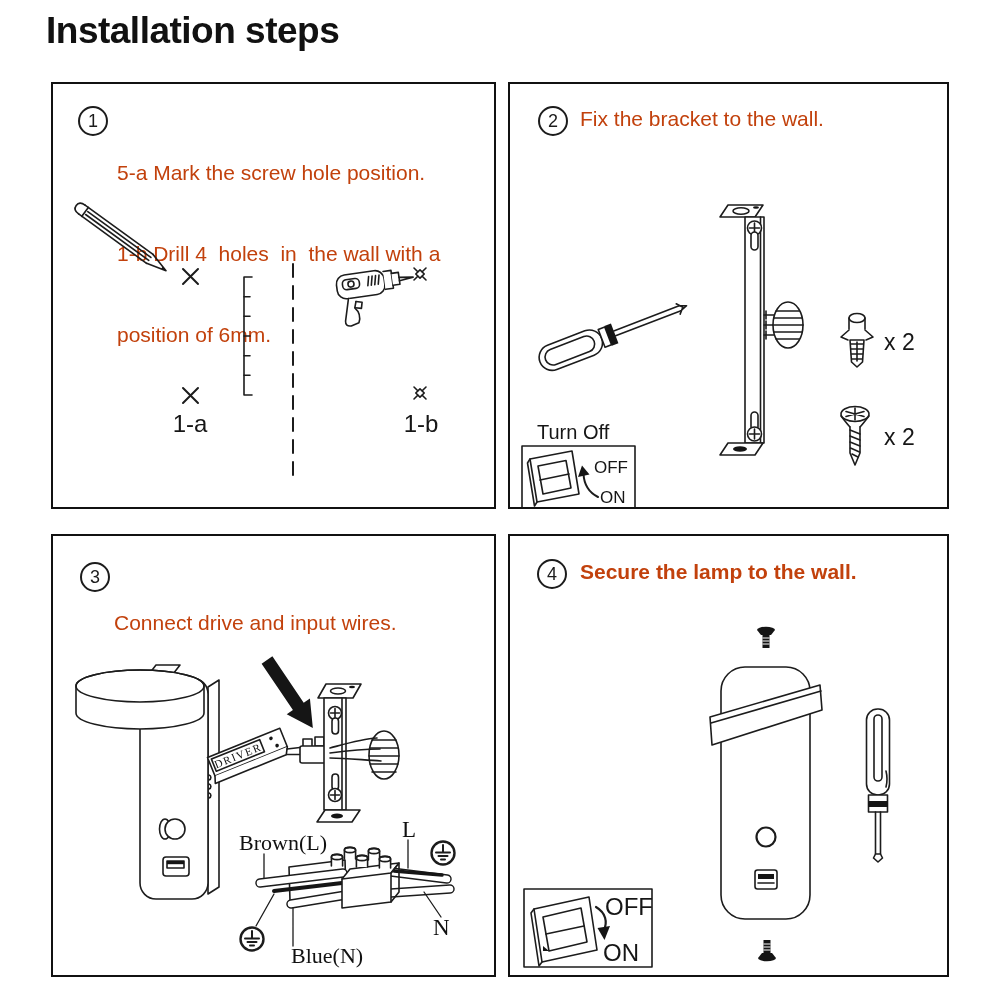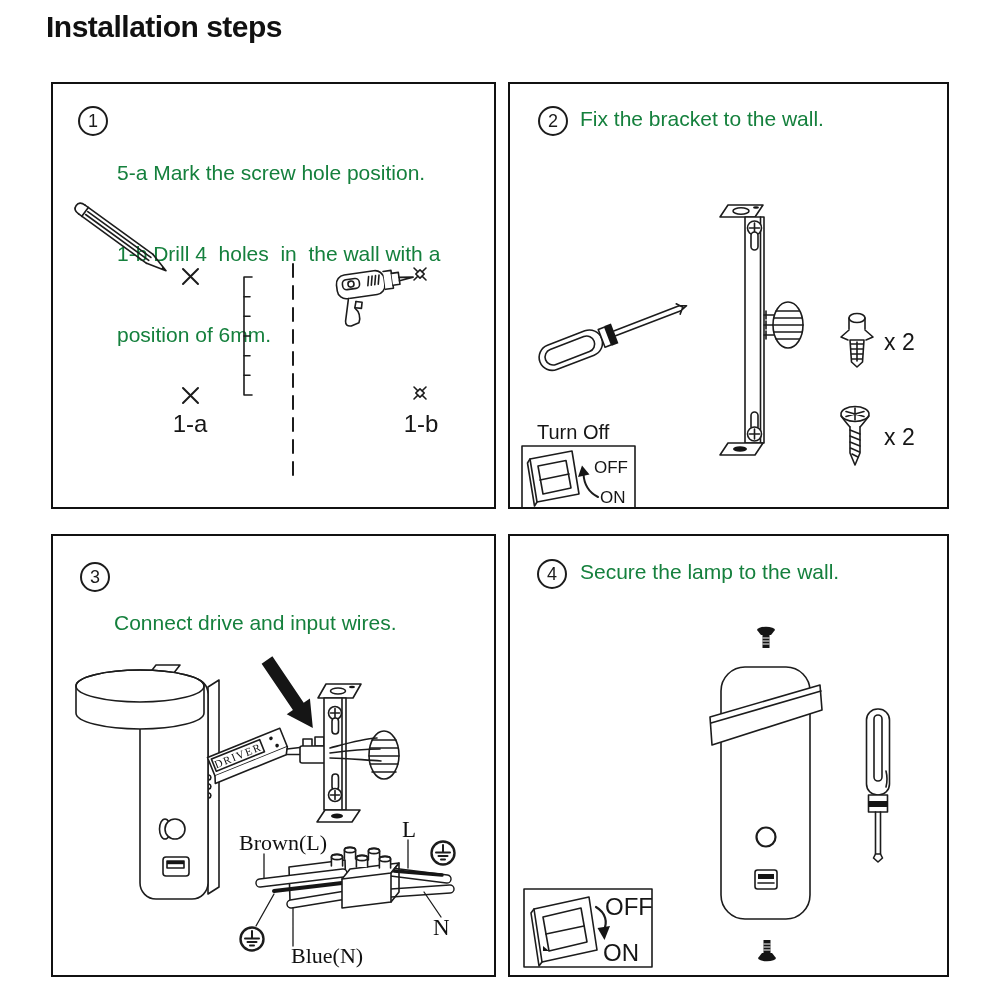--- a/index.html
+++ b/index.html
@@ -1,25 +1,25 @@
 <!DOCTYPE html>
 <html><head>
 <meta charset="utf-8">
 <style>
   html,body{margin:0;padding:0;background:#fff;}
   body{width:1002px;height:1002px;position:relative;font-family:"Liberation Sans",sans-serif;color:#1c1c1c;overflow:hidden;}
-  .title{position:absolute;left:46px;top:10px;font-size:30px;font-weight:bold;letter-spacing:-0.5px;color:#111;}
+  .title{position:absolute;left:46px;top:10px;font-size:37px;font-weight:bold;letter-spacing:-0.5px;color:#111;}
   .panel{position:absolute;border:2px solid #111;background:#fff;}
   #panel1{left:51px;top:82px;width:441px;height:423px;}
   #panel2{left:508px;top:82px;width:437px;height:423px;}
   #panel3{left:51px;top:534px;width:441px;height:439px;}
   #panel4{left:508px;top:534px;width:437px;height:439px;}
   .phead{position:absolute;display:flex;align-items:flex-start;}
   .cnum{flex:none;width:26px;height:26px;border:2px solid #1c1c1c;border-radius:50%;display:flex;align-items:center;justify-content:center;font-size:18px;line-height:1;margin-top:1px;}
-  .ptext{font-size:21px;line-height:27px;white-space:pre;color:#15803d;}
+  .ptext{font-size:21px;line-height:27px;white-space:pre;color:#c2410c;}
   svg{position:absolute;left:0;top:0;}
   .ln{stroke:#1c1c1c;stroke-width:1.6;fill:none;stroke-linecap:round;stroke-linejoin:round;}
   .lnw{stroke:#1c1c1c;stroke-width:1.6;fill:#fff;stroke-linecap:round;stroke-linejoin:round;}
   .fd{fill:#151515;stroke:none;}
   .sans{font-family:"Liberation Sans",sans-serif;fill:#161616;}
   .serif{font-family:"Liberation Serif",serif;fill:#111;}
 </style>
 </head>
 <body>
 
@@ -263,21 +263,21 @@
       <text class="serif" x="349" y="301" font-size="23">L</text>
       <text class="serif" x="380" y="399" font-size="23">N</text>
       <text class="serif" x="238" y="427" font-size="22">Blue(N)</text>
     </g>
   </svg>
 </div>
 
 <div class="panel" id="panel4">
   <div class="phead" style="left:27px;top:22px;">
     <span class="cnum">4</span>
-    <div class="ptext" style="margin-left:13px;">Secure the lamp to the wall.</div>
+    <div class="ptext" style="margin-left:13px;font-weight:bold;">Secure the lamp to the wall.</div>
   </div>
   <svg width="437" height="439" viewBox="0 0 437 439">
 
     <g transform="translate(256,92)">
       <path class="fd" d="M-9,2 a9,3.2 0 1 1 18,0 L5,7 H-5 Z"></path>
       <rect class="fd" x="-3.5" y="7" width="7" height="13"></rect>
       <path d="M-3.5,10 H3.5 M-3.5,13 H3.5 M-3.5,16 H3.5" stroke="#fff" stroke-width="1"></path>
     </g>
 
     <g>

